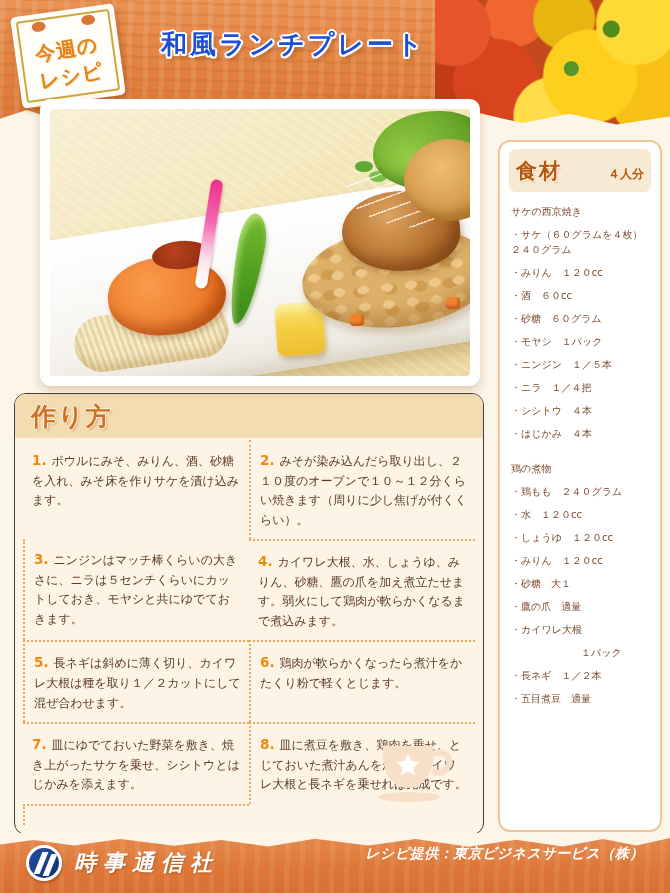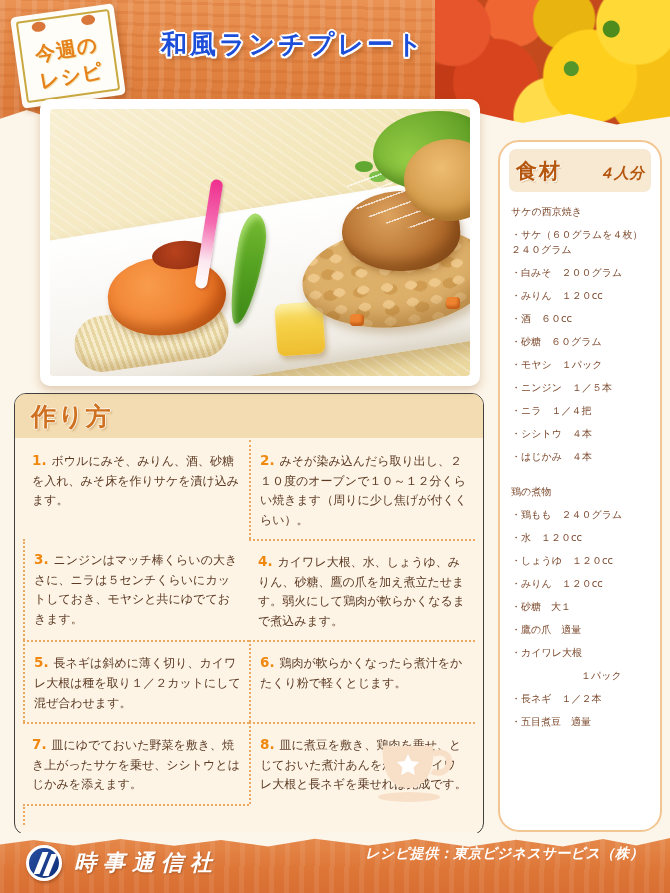--- a/index.html
+++ b/index.html
@@ -191,32 +191,32 @@
     position:relative;
   }
   .step-cell.colsep { border-left:2px dotted #eba95f; }
   .step-cell.rowsep { border-top:2px dotted #eba95f; }
   .step-num { color:#f0880f; font-weight:bold; font-size:13.5px; margin-right:5px; }
   .cup { position:absolute; right:22px; bottom:30px; z-index:3; }
 
   
   .ingredients-panel {
     position:absolute; left:498px; top:140px; width:164px; height:692px;
-    background:#fff; border:2px solid #f2c693; border-radius:21px;
+    background:#fff; border:2px solid #f2c693; border-radius:12px;
     padding:7px 9px; z-index:6;
   }
   .ing-header {
     background:#f8ead2; border-radius:7px; padding:8px 7px 7px;
     display:flex; align-items:baseline; justify-content:space-between;
   }
   .ing-title {
     font-size:21px; font-weight:bold; color:#b5570f; letter-spacing:2px;
     text-shadow:1px 1px 0 #fff, -1px -1px 0 #fdeed8, 1.5px 1.5px 1px rgba(160,80,10,.25);
   }
-  .ing-servings { font-size:15px; font-weight:bold; color:#b5570f;font-style:italic; }
+  .ing-servings { font-size:12px; font-weight:bold; color:#b5570f; }
   .ing-body { padding:12px 2px 0; font-size:10px; color:#7d4a2e; }
   .ing-line { line-height:1.5; margin-bottom:8px; white-space:pre-wrap; }
   .ing-section-2 { margin-top:20px; }
 
   
   .footer {
     position:absolute; left:0; bottom:0; width:670px; height:58px;
     background:
       repeating-linear-gradient(91deg, rgba(255,255,255,.08) 0 5px, rgba(255,255,255,0) 5px 15px),
       linear-gradient(180deg,#e68a4c 0%, #dd7637 60%, #d96f33 100%);
@@ -313,21 +313,20 @@
 
 <div class="ingredients-panel">
   <div class="ing-header">
     <span class="ing-title">食材</span>
     <span class="ing-servings">４人分</span>
   </div>
   <div class="ing-body">
     <div>
       <div class="ing-line">サケの西京焼き</div>
       <div class="ing-line">・サケ（６０グラムを４枚）　２４０グラム</div>
-      <div class="ing-line">・白みそ　２００グラム</div>
       <div class="ing-line">・みりん　１２０cc</div>
       <div class="ing-line">・酒　６０cc</div>
       <div class="ing-line">・砂糖　６０グラム</div>
       <div class="ing-line">・モヤシ　１パック</div>
       <div class="ing-line">・ニンジン　１／５本</div>
       <div class="ing-line">・ニラ　１／４把</div>
       <div class="ing-line">・シシトウ　４本</div>
       <div class="ing-line">・はじかみ　４本</div>
     </div>
     <div class="ing-section-2">

